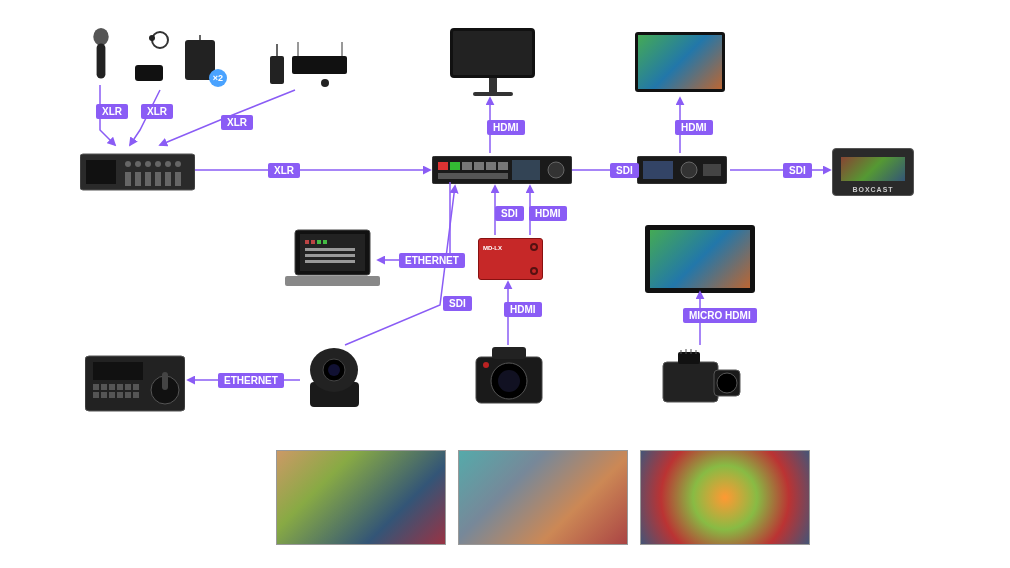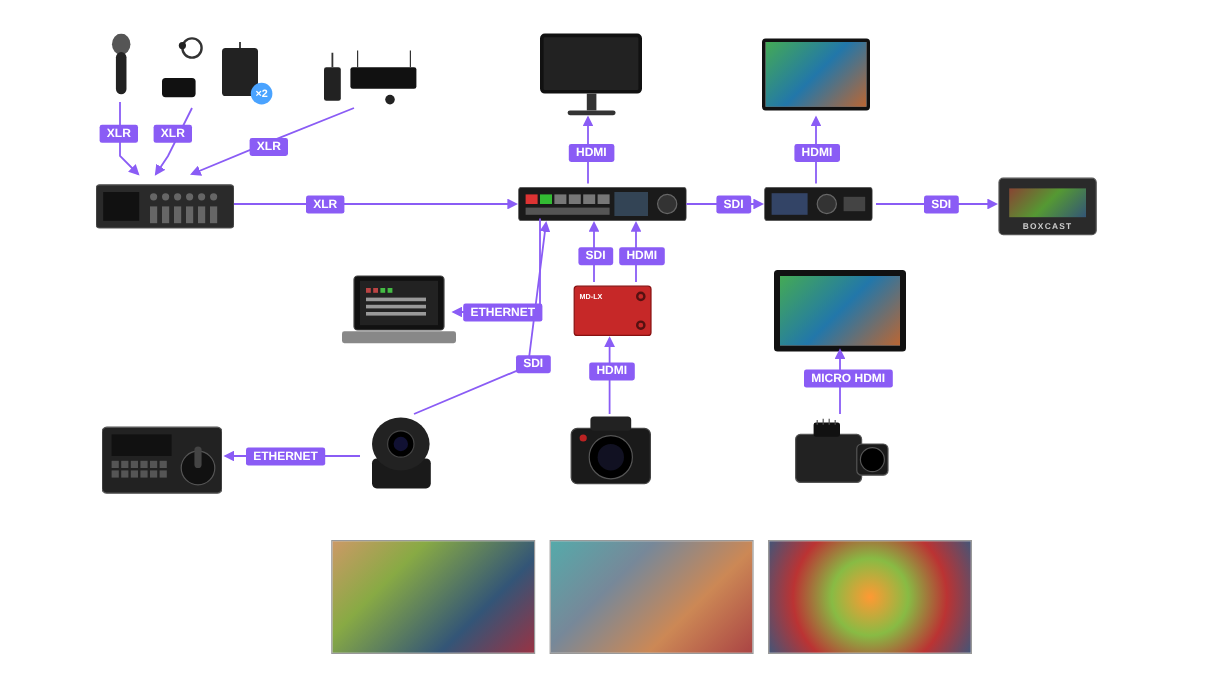--- a/index.html
+++ b/index.html
@@ -20,20 +20,21 @@
   .label {
     position: absolute;
     background: #8a5cf5;
     color: #fff;
     font-size: 10px;
     font-weight: bold;
     padding: 2px 6px;
     border-radius: 2px;
     white-space: nowrap;
     z-index: 5;
+    margin-left: 13px;
   }
   .arrow {
     position: absolute;
     stroke: #8a5cf5;
     stroke-width: 1.5;
     fill: none;
   }
   .screen {
     background: linear-gradient(135deg,#4a5,#27a,#b63);
     border: 3px solid #111;

